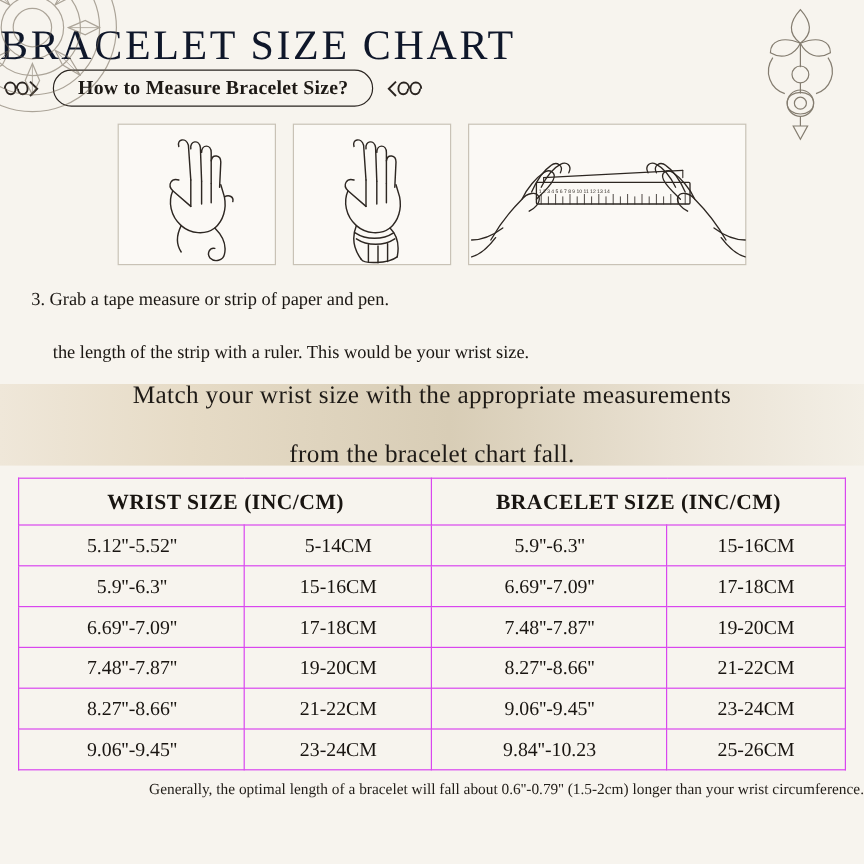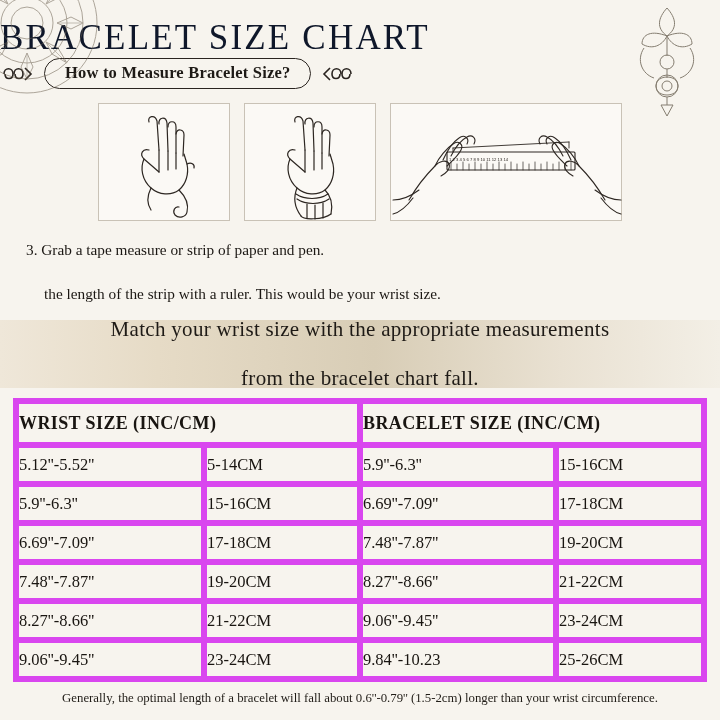--- a/index.html
+++ b/index.html
@@ -127,41 +127,41 @@
   }
 
   
   table.size-table {
     border-collapse: collapse;
     width: 688px;
     margin: 10px auto 0 auto;
     table-layout: fixed;
   }
   table.size-table td, table.size-table th {
-    border: 6px solid #d946ef;
-    text-align: left;
+    border: 1px solid #d946ef;
+    text-align: center;
     font-size: 16.5px;
     height: 33px;
     font-family: "Liberation Serif", serif;
     color: #191511;
     padding: 0;
   }
   table.size-table th {
     font-size: 18px;
     font-weight: bold;
     letter-spacing: .4px;
     height: 38px;
   }
   .col-a { width: 188px; }
   .col-b { width: 156px; }
   .col-c { width: 196px; }
   .col-d { width: 148px; }
 
   .footnote {
-    text-align: center;
+    text-align: right;
     font-size: 12.8px;
     margin-top: 9px;
     color: #201c17;
     font-family: "Liberation Serif", serif;
   }
 </style>
 </head>
 <body>
 
 <div class="page">

